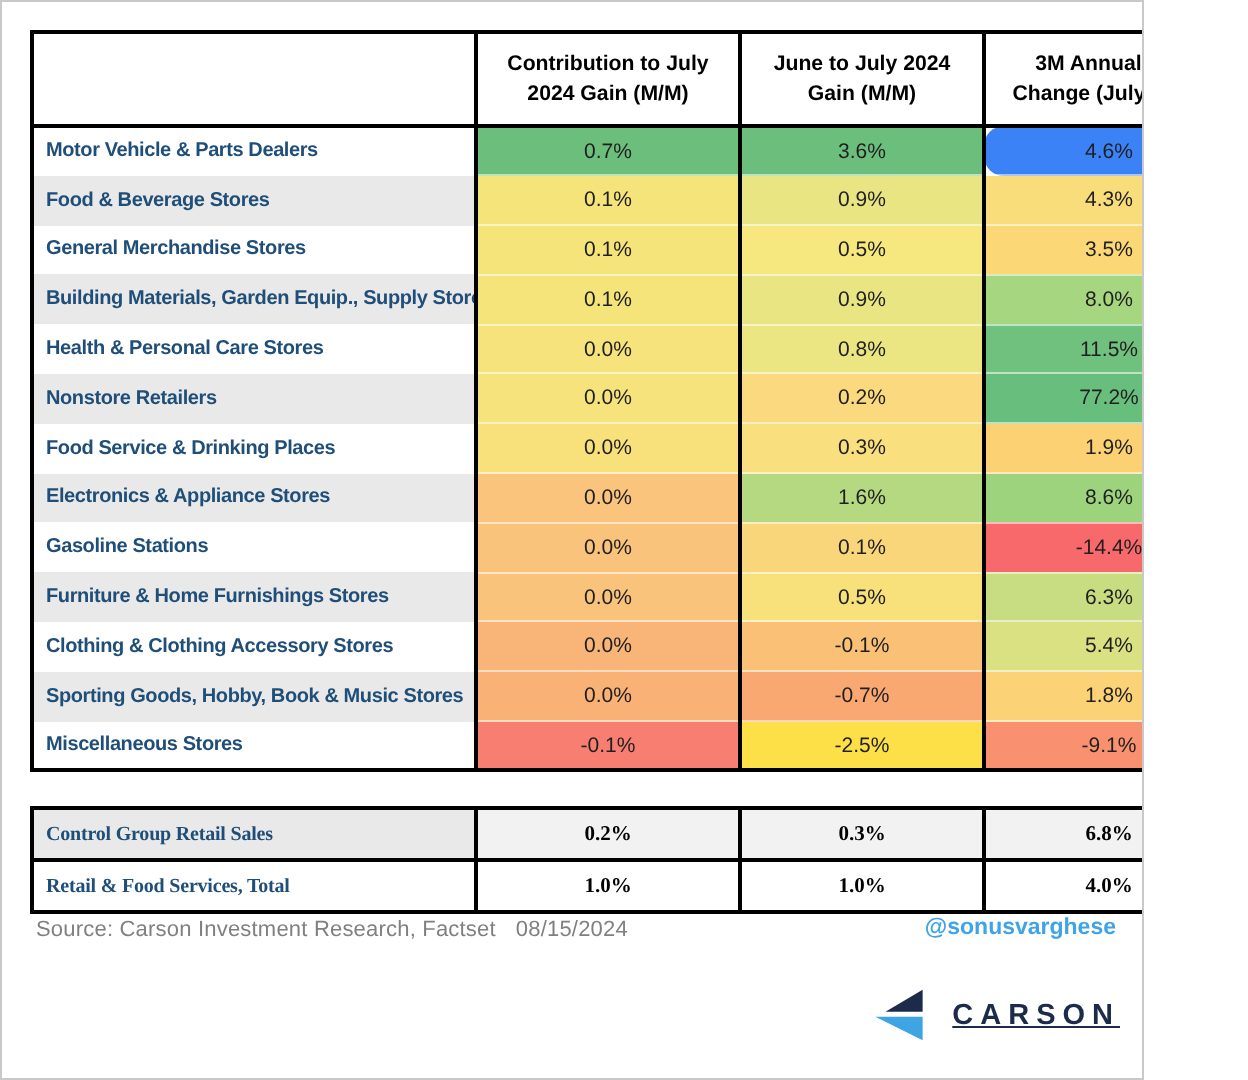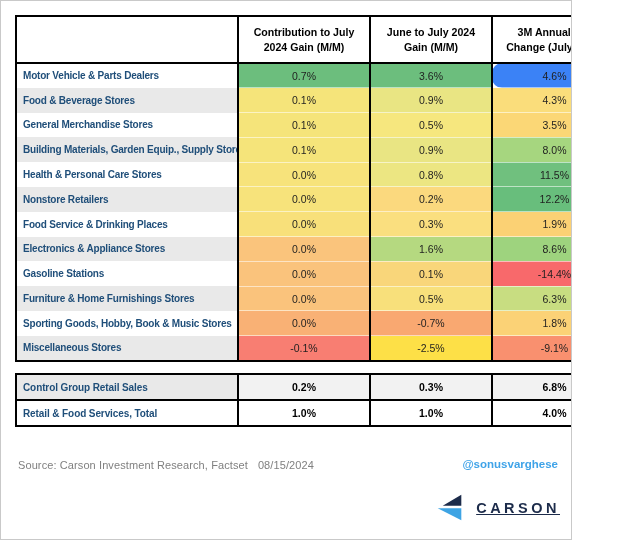--- a/index.html
+++ b/index.html
@@ -32,22 +32,23 @@
   }
   .main-table tbody tr:nth-child(even) .label-cell { background:#E9E9E9; }
   .value-cell {
     font-size:10.5px; color:#1F1F1F; text-align:center; vertical-align:middle;
   }
   .col-border { border-left:2px solid #000; }
   .main-table tbody td.value-cell { border-top:1px solid rgba(255,255,255,0.55); }
 
   
   .summary-table {
-    position:absolute; left:14px; top:372px; width:601px;
+    position:absolute; left:14px; top:402px; width:601px;
     border:2px solid #000;
+    font-family:Liberation Serif, serif;
   }
   .summary-table tr { height:26px; }
   .summary-table td { border:2px solid #000; vertical-align:middle; }
   .summary-table .label-cell { letter-spacing:-0.1px; }
   .summary-table .value-cell { font-weight:bold; color:#000; }
 
   
   .source-line {
     position:absolute; left:17px; top:458px;
     font-size:11px; color:#808080; letter-spacing:0.1px;
@@ -118,21 +119,21 @@
         <tr>
           <td class="label-cell">Health &amp; Personal Care Stores</td>
           <td class="value-cell col-border" style="background: rgb(247, 227, 123);">0.0%</td>
           <td class="value-cell col-border" style="background: rgb(236, 230, 130);">0.8%</td>
           <td class="value-cell col-border" style="background: rgb(112, 192, 126);">11.5%</td>
         </tr>
         <tr>
           <td class="label-cell">Nonstore Retailers</td>
           <td class="value-cell col-border" style="background: rgb(247, 227, 123);">0.0%</td>
           <td class="value-cell col-border" style="background: rgb(251, 217, 126);">0.2%</td>
-          <td class="value-cell col-border" style="background: rgb(104, 190, 124);">12.2%</td>
+          <td class="value-cell col-border" style="background: rgb(104, 190, 124);">77.2%</td>
         </tr>
         <tr>
           <td class="label-cell">Food Service &amp; Drinking Places</td>
           <td class="value-cell col-border" style="background: rgb(248, 224, 122);">0.0%</td>
           <td class="value-cell col-border" style="background: rgb(250, 223, 127);">0.3%</td>
           <td class="value-cell col-border" style="background: rgb(251, 209, 116);">1.9%</td>
         </tr>
         <tr>
           <td class="label-cell">Electronics &amp; Appliance Stores</td>
           <td class="value-cell col-border" style="background: rgb(250, 196, 124);">0.0%</td>
@@ -143,20 +144,26 @@
           <td class="label-cell">Gasoline Stations</td>
           <td class="value-cell col-border" style="background: rgb(250, 195, 124);">0.0%</td>
           <td class="value-cell col-border" style="background: rgb(249, 214, 122);">0.1%</td>
           <td class="value-cell col-border" style="background: rgb(248, 105, 107);">-14.4%</td>
         </tr>
         <tr>
           <td class="label-cell">Furniture &amp; Home Furnishings Stores</td>
           <td class="value-cell col-border" style="background: rgb(250, 195, 124);">0.0%</td>
           <td class="value-cell col-border" style="background: rgb(248, 224, 123);">0.5%</td>
           <td class="value-cell col-border" style="background: rgb(200, 221, 129);">6.3%</td>
+        </tr>
+        <tr>
+          <td class="label-cell">Clothing &amp; Clothing Accessory Stores</td>
+          <td class="value-cell col-border" style="background: rgb(249, 180, 120);">0.0%</td>
+          <td class="value-cell col-border" style="background: rgb(250, 192, 118);">-0.1%</td>
+          <td class="value-cell col-border" style="background: rgb(217, 225, 130);">5.4%</td>
         </tr>
         <tr>
           <td class="label-cell">Sporting Goods, Hobby, Book &amp; Music Stores</td>
           <td class="value-cell col-border" style="background: rgb(249, 177, 117);">0.0%</td>
           <td class="value-cell col-border" style="background: rgb(249, 168, 113);">-0.7%</td>
           <td class="value-cell col-border" style="background: rgb(251, 210, 118);">1.8%</td>
         </tr>
         <tr>
           <td class="label-cell">Miscellaneous Stores</td>
           <td class="value-cell col-border" style="background: rgb(248, 126, 114);">-0.1%</td>

